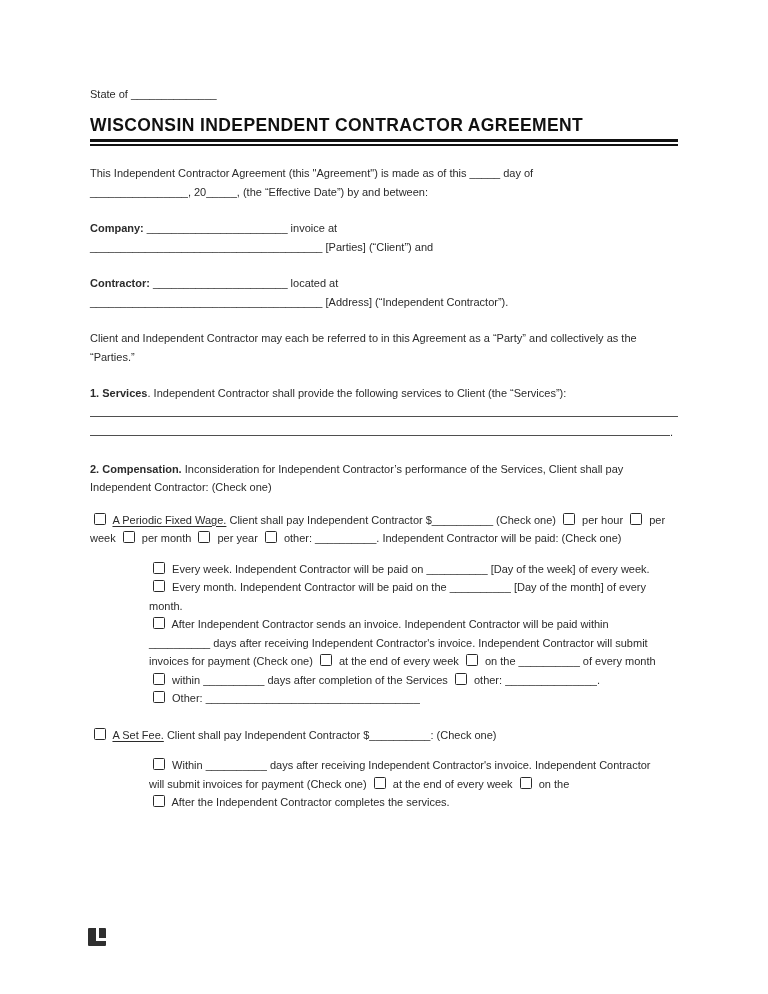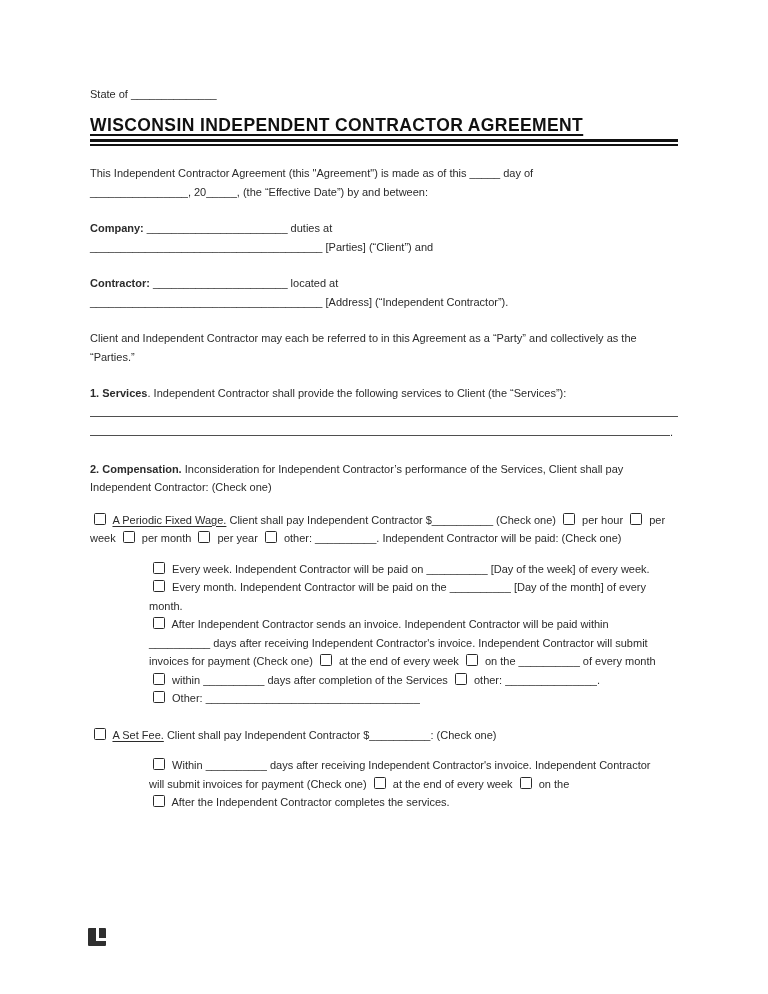--- a/index.html
+++ b/index.html
@@ -25,21 +25,20 @@
     margin: 0;
     line-height: 14px;
   }
   .doc-title {
     margin: 12px 0 0 0;
     font-size: 17.5px;
     line-height: 24px;
     font-weight: bold;
     letter-spacing: 0.4px;
     color: #111111;
-    text-decoration: underline;
     text-decoration-thickness: 1.5px;
     text-underline-offset: 3px;
     white-space: nowrap;
   }
   .title-rule {
     margin-top: 2px;
     height: 2px;
     border-top: 3px solid #111111;
     border-bottom: 2px solid #111111;
     width: 100%;
@@ -114,21 +113,21 @@
 
 <div class="page">
 
   <p class="state-line">State of ______________</p>
 
   <h1 class="doc-title">WISCONSIN INDEPENDENT CONTRACTOR AGREEMENT</h1>
   <div class="title-rule"></div>
 
   <p class="block"><span>This Independent Contractor Agreement (this "Agreement") is made as of this _____ day of</span><br><span>________________, 20_____, (the “Effective Date”) by and between:</span></p>
 
-  <p class="block"><span class="b">Company:</span><span> _______________________ duties at</span><br><span>______________________________________ [Parties] (“Client”) and</span></p>
+  <p class="block"><span class="b">Company:</span><span> _______________________ invoice at</span><br><span>______________________________________ [Parties] (“Client”) and</span></p>
 
   <p class="block"><span class="b">Contractor:</span><span> ______________________ located at</span><br><span>______________________________________ [Address] (“Independent Contractor”).</span></p>
 
   <p class="block"><span>Client and Independent Contractor may each be referred to in this Agreement as a “Party” and collectively as the “Parties.”</span></p>
 
   <p class="block"><span class="b">1. Services</span><span>. Independent Contractor shall provide the following services to Client (the “Services”):</span><br><span class="fb full"></span><br><span class="fb"></span><span>.</span><br></p>
 
   <p class="block"><span class="b">2. Compensation.</span><span> Inconsideration for Independent Contractor’s performance of the Services, Client shall pay Independent Contractor: (Check one)</span></p>
 
   <div class="block tight">

